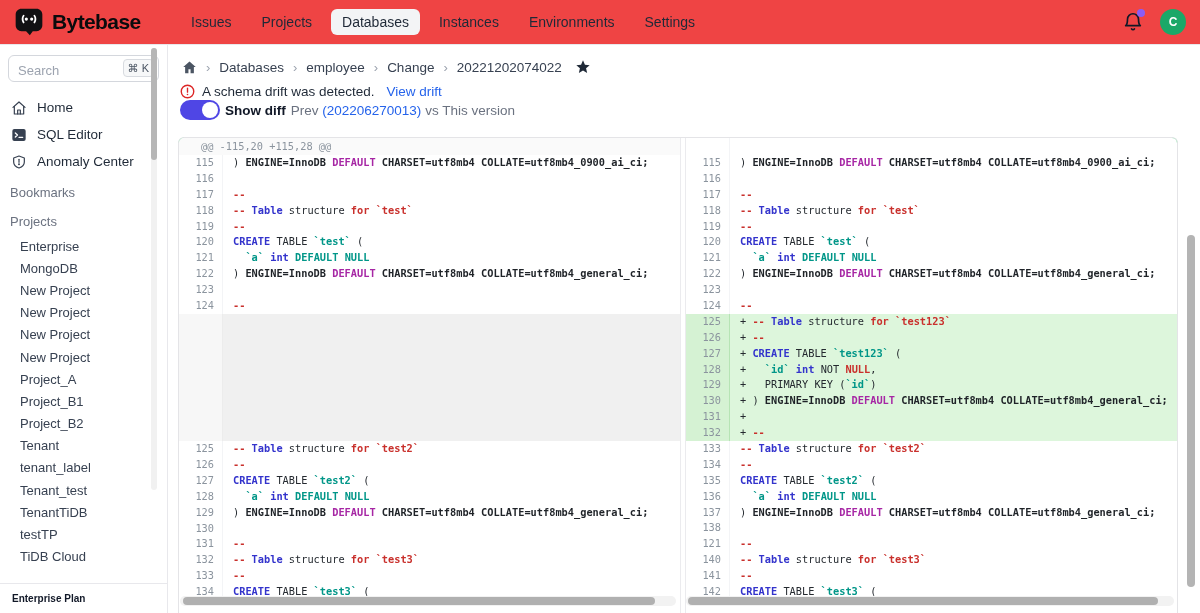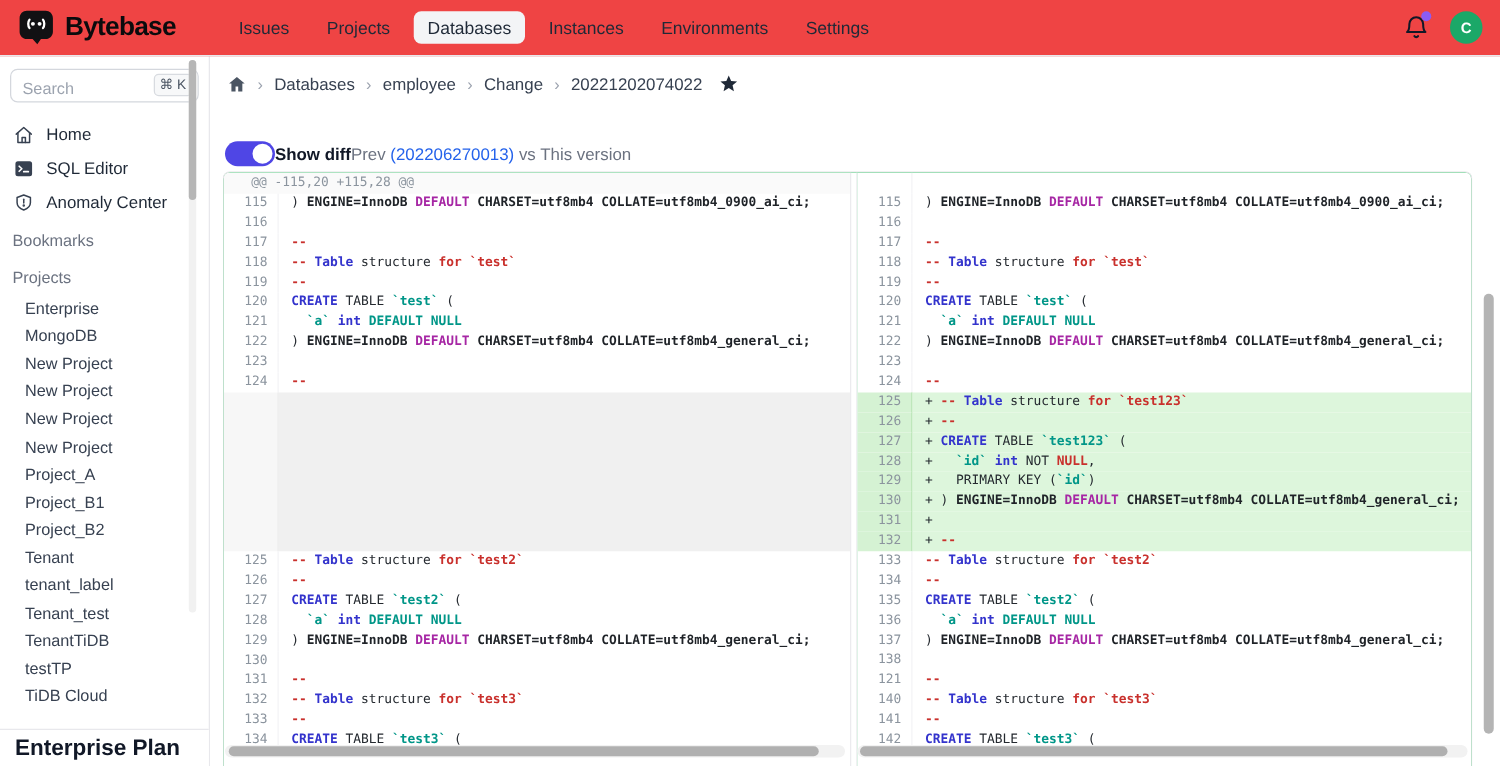--- a/index.html
+++ b/index.html
@@ -46,38 +46,38 @@
   .side-menu { margin-top:12px; }
   .side-item { height:27px; display:flex; align-items:center; gap:10px; padding-left:11px; font-size:13.5px; color:#1f2937; cursor:pointer; }
   .side-icon { width:16px; height:16px; display:inline-flex; color:#374151; }
   .side-icon svg { width:16px; height:16px; }
   .section-label { height:24px; display:flex; align-items:center; padding-left:10px; font-size:13px; color:#6b7280; margin-top:5px; }
   .project-list { margin-top:2px; }
   .project-item { height:22.2px; display:flex; align-items:center; padding-left:20px; font-size:13px; color:#374151; cursor:pointer; }
   .archive-row { margin-top:10px; }
   .plan-footer {
     position:absolute; left:0; bottom:0; width:100%; height:30px; border-top:1px solid #e8e8ec;
-    display:flex; align-items:center; padding-left:12px; font-size:18px; font-weight:bold; color:#111827; background:#fff;
+    display:flex; align-items:center; padding-left:12px; font-size:10px; font-weight:bold; color:#111827; background:#fff;
   }
   .side-scroll-track { position:absolute; left:151px; top:3px; width:6px; height:442px; background:#f1f1f1; border-radius:3px; }
   .side-scroll-thumb { position:absolute; left:151px; top:3px; width:6px; height:112px; background:#b6b6b6; border-radius:3px; cursor:grab; }
 
   
   .main { position:absolute; left:168px; top:45px; width:1032px; height:568px; background:#fff; }
   .breadcrumb { position:absolute; left:14px; top:14px; display:flex; align-items:center; gap:9px; }
   .crumb-home { width:15px; height:15px; display:inline-flex; cursor:pointer; }
   .crumb { font-size:13.5px; font-weight:500; color:#374151; cursor:pointer; }
   .crumb-sep { font-size:13px; color:#9ca3af; }
   .crumb-star { width:16px; height:16px; margin-left:4px; display:inline-flex; cursor:pointer; }
 
   .alert { position:absolute; left:12px; top:39px; display:flex; align-items:center; gap:7px; font-size:13.5px; color:#1f2937; }
   .alert-icon { width:15px; height:15px; display:inline-flex; }
   .alert-link { color:#2563eb; margin-left:5px; cursor:pointer; }
 
-  .toggle-row { position:absolute; left:12px; top:68px; display:flex; align-items:center; gap:0; }
+  .toggle-row { position:absolute; left:12px; top:55px; display:flex; align-items:center; gap:5px; }
   .toggle { position:relative; width:40px; height:20px; border-radius:10px; background:#4f46e5; cursor:pointer; }
   .toggle .knob { position:absolute; right:2px; top:2px; width:16px; height:16px; border-radius:50%; background:#fff; }
   .toggle-label { font-size:13.5px; font-weight:bold; color:#111827; }
   .toggle-meta { font-size:13.5px; color:#6b7280; }
   .toggle-meta .ver { color:#2563eb; cursor:pointer; }
 
   
   .diffbox {
     position:absolute; left:10px; top:92px; width:1000px; height:476px;
     border:1px solid #e4e4e7; border-bottom:none; border-radius:6px 6px 0 0;
@@ -239,20 +239,31 @@
         <span class="crumb-sep">›</span>
         <span class="crumb">20221202074022</span>
       </span>
     <span class="crumb-star">
       <svg viewBox="0 0 24 24" width="16" height="16" fill="#1f2937">
         <path d="M12 2l2.9 6.6 7.1.6-5.4 4.7 1.6 7-6.2-3.7-6.2 3.7 1.6-7L2 9.2l7.1-.6z"></path>
       </svg>
     </span>
   </div>
 
+  <div class="alert">
+    <span class="alert-icon">
+      <svg viewBox="0 0 24 24" width="15" height="15">
+        <circle cx="12" cy="12" r="10" fill="none" stroke="#dc2626" stroke-width="2.2"></circle>
+        <path d="M12 6.5v6.5" stroke="#dc2626" stroke-width="2.2" stroke-linecap="round"></path>
+        <circle cx="12" cy="16.8" r="1.3" fill="#dc2626"></circle>
+      </svg>
+    </span>
+    <span>A schema drift was detected.</span>
+    <span class="alert-link">View drift</span>
+  </div>
 
   <div class="toggle-row">
     <span class="toggle">
         <span class="knob"></span>
       </span>
     <span class="toggle-label">Show diff</span>
     <span class="toggle-meta">
       <span>Prev</span>
       <span class="ver">(202206270013)</span>
       <span>vs This version</span>

